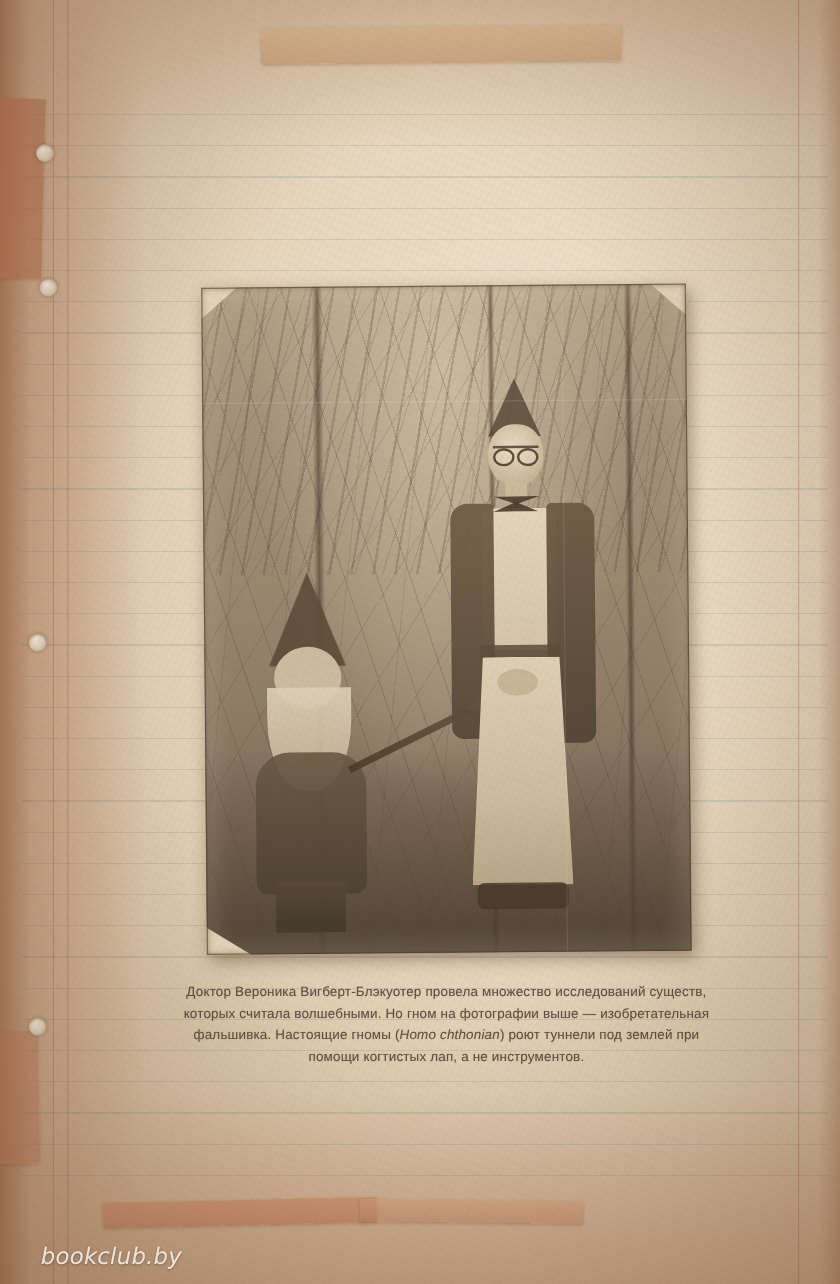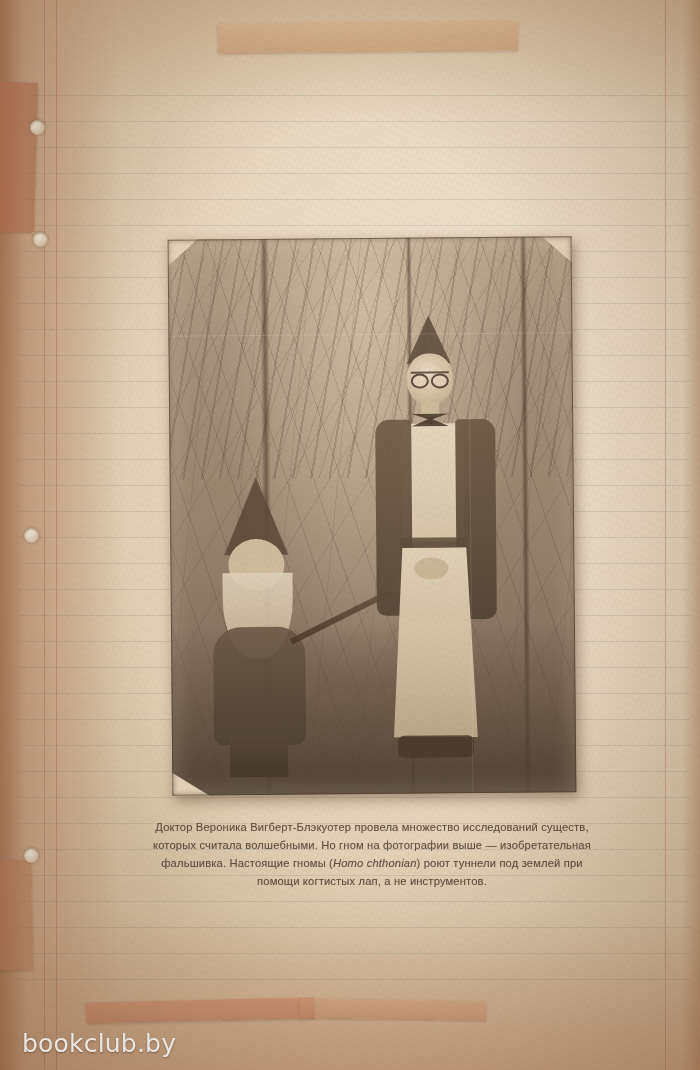--- a/index.html
+++ b/index.html
@@ -410,27 +410,28 @@
     line-height: 1.62;
     color: #5d4f42;
     letter-spacing: .15px;
     text-shadow: 0 0 1px rgba(120,100,78,.35);
   }
   .caption .it { font-style: italic; }
 
   
   .watermark {
     position: absolute;
-    left: 22px;
+    left: 34px;
     bottom: 12px;
     font-family: "DejaVu Sans", sans-serif;
-    font-size: 25px;
+    font-size: 19px;
     color: rgba(255,255,255,.82);
     letter-spacing: .2px;
     text-shadow: 0 1px 2px rgba(80,55,35,.55);
+    font-style: italic;
   }
 </style>
 </head>
 <body>
 
 <div class="page">
 
   <div class="paper-base"></div>
   <div class="paper-warm-top"></div>
   <div class="paper-warm-left"></div>

